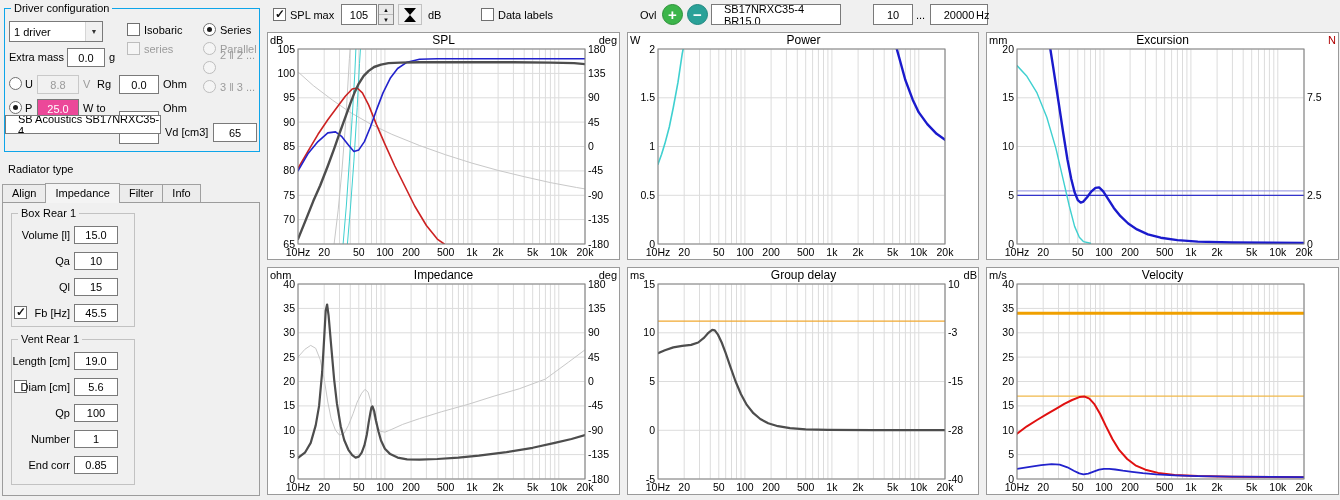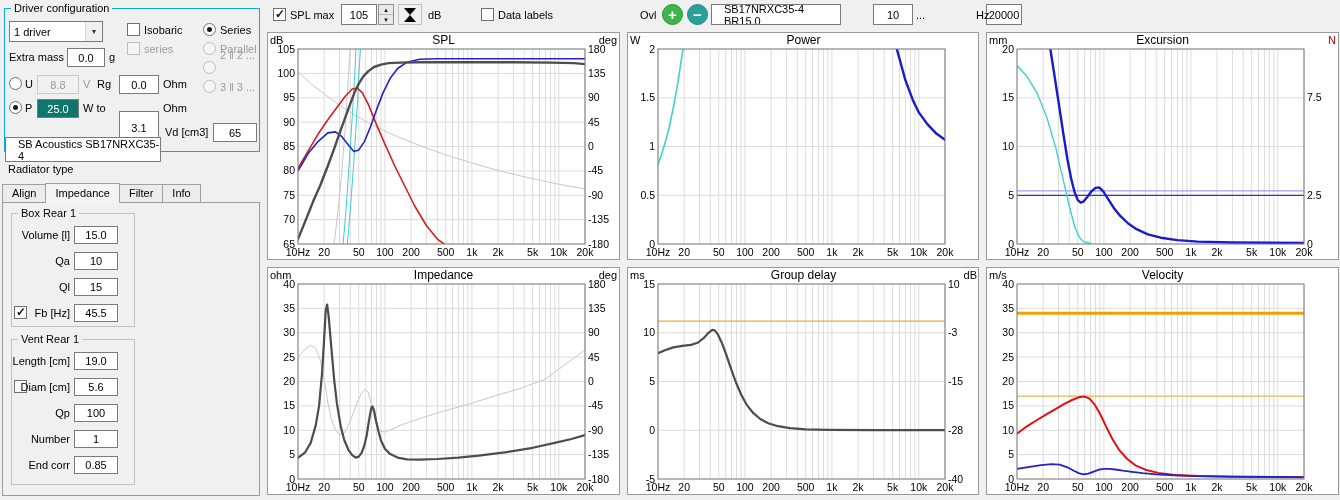--- a/index.html
+++ b/index.html
@@ -5,21 +5,21 @@
   *{box-sizing:border-box;margin:0;padding:0}
   html,body{width:1340px;height:500px;overflow:hidden}
   body{font-family:"Liberation Sans",sans-serif;font-size:11px;background:#f0f0f0;color:#000}
   #app{position:relative;width:1340px;height:500px;background:#f0f0f0}
   .abs{position:absolute}
   .label{white-space:nowrap}
   .label.dis{color:#9b9b9b}
   .input{position:absolute;background:#fff;border:1px solid #7a7a7a;display:flex;align-items:center;justify-content:center;font-size:11px;overflow:hidden}
   .input.left{justify-content:flex-start;padding-left:12px}
   .input.dis{background:#f1f1f1;border-color:#c9c9c9;color:#9b9b9b}
-  .input.sel{background:#0f766e;color:#fff}
+  .input.sel{background:#ec4899;color:#fff}
   .groupbox{position:absolute;border:1px solid #0ea5e9}
   .gb-title{position:absolute;top:-7px;left:6px;background:#f0f0f0;padding:0 3px;white-space:nowrap}
   .checkbox{position:absolute;width:13px;height:13px;border:1px solid #707070;background:#fff}
   .checkbox.on::after{content:"\2713";position:absolute;left:1px;top:-2px;font-size:12px;font-weight:bold;color:#111}
   .checkbox.dis{border-color:#bdbdbd;background:#f5f5f5}
   .radio{position:absolute;width:13px;height:13px;border:1px solid #707070;border-radius:50%;background:#fff}
   .radio.on::after{content:"";position:absolute;left:3px;top:3px;width:5px;height:5px;border-radius:50%;background:#1a1a1a}
   .radio.dis{border-color:#bdbdbd;background:#f5f5f5}
   .combo{position:absolute;background:#fff;border:1px solid #7a7a7a;display:flex;align-items:stretch}
   .combo .txt{flex:1;display:flex;align-items:center;padding-left:4px}
@@ -86,21 +86,21 @@
       <div class="input" style="left:114px;top:66px;width:40px;height:19px">0.0</div>
       <span class="label abs" style="left:158px;top:69px">Ohm</span>
 
       <span class="radio on" style="left:4px;top:92px"></span>
       <span class="label abs" style="left:20px;top:93px">P</span>
       <div class="input sel" style="left:32px;top:90px;width:42px;height:19px">25.0</div>
       <span class="label abs" style="left:78px;top:93px">W to</span>
       <div class="input" style="left:114px;top:102px;width:40px;height:33px">3.1</div>
       <span class="label abs" style="left:158px;top:93px">Ohm</span>
 
-      <div class="input left" style="left:0px;top:128px;width:156px;height:25px">SB Acoustics SB17NRXC35-4</div>
+      <div class="input left" style="left:0px;top:106px;width:156px;height:19px">SB Acoustics SB17NRXC35-4</div>
       <span class="label abs" style="left:160px;top:117px">Vd [cm3]</span>
       <div class="input" style="left:208px;top:114px;width:44px;height:19px">65</div>
     </div>
 
     <span class="label abs" style="left:8px;top:163px">Radiator type</span>
 
     <div class="tabs">
       <span class="tab">Align</span>
       <span class="tab active">Impedance</span>
       <span class="tab">Filter</span>
@@ -157,21 +157,21 @@
     <span class="checkbox" style="left:481px;top:8px"></span>
     <span class="label abs" style="left:498px;top:9px">Data labels</span>
 
     <span class="label abs" style="left:640px;top:9px">Ovl</span>
     <div class="circle-btn btn-plus" style="left:662px;top:4px">+</div>
     <div class="circle-btn btn-minus" style="left:687px;top:4px">−</div>
     <div class="input left" style="left:711px;top:4px;width:130px;height:21px">SB17NRXC35-4 BR15.0</div>
 
     <div class="input" style="left:873px;top:4px;width:40px;height:21px">10</div>
     <span class="label abs" style="left:916px;top:9px">...</span>
-    <div class="input" style="left:986px;top:4px;width:36px;height:21px">20000</div>
+    <div class="input" style="left:930px;top:4px;width:58px;height:21px">20000</div>
     <span class="label abs" style="left:976px;top:9px">Hz</span>
   </div>
 
   <div id="charts">
     <div class="chart"><svg width="351" height="226">
           <line x1="30.0" y1="16" x2="30.0" y2="211" stroke="#dcdcdc" stroke-width="1"></line>
           <line x1="56.2" y1="16" x2="56.2" y2="211" stroke="#dcdcdc" stroke-width="1"></line>
           <line x1="71.5" y1="16" x2="71.5" y2="211" stroke="#dcdcdc" stroke-width="1"></line>
           <line x1="82.3" y1="16" x2="82.3" y2="211" stroke="#dcdcdc" stroke-width="1"></line>
           <line x1="90.8" y1="16" x2="90.8" y2="211" stroke="#dcdcdc" stroke-width="1"></line>

